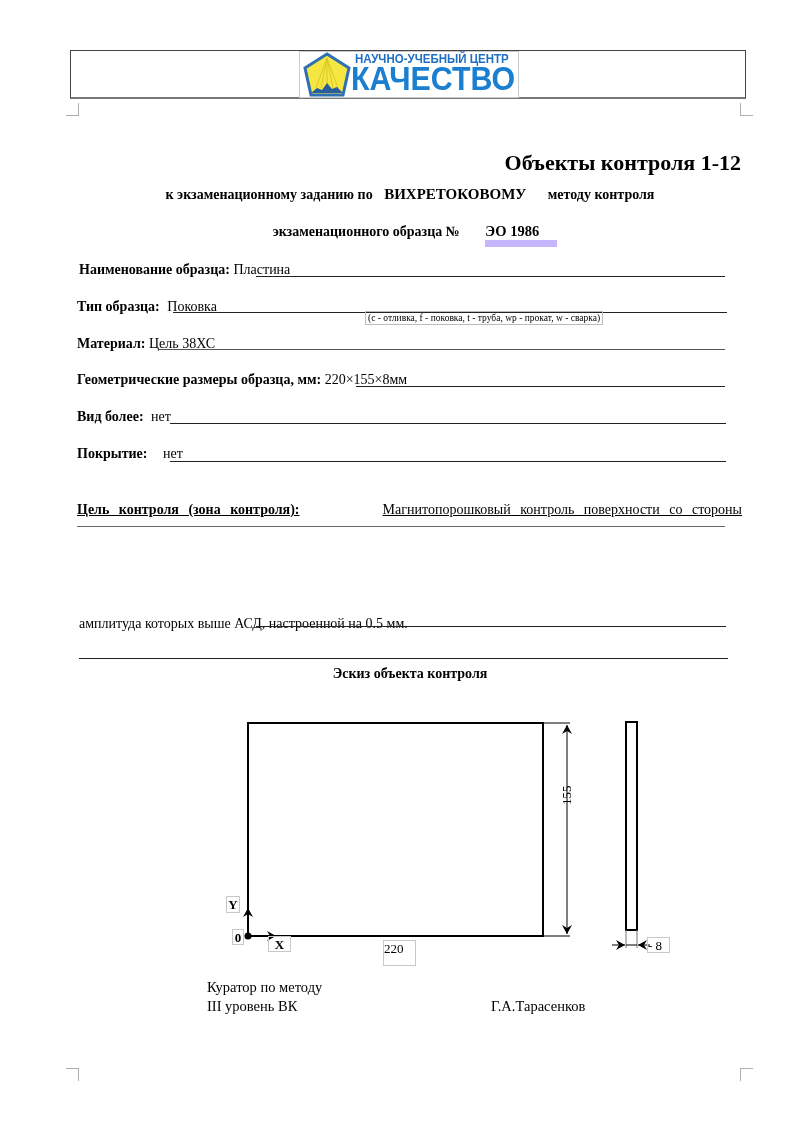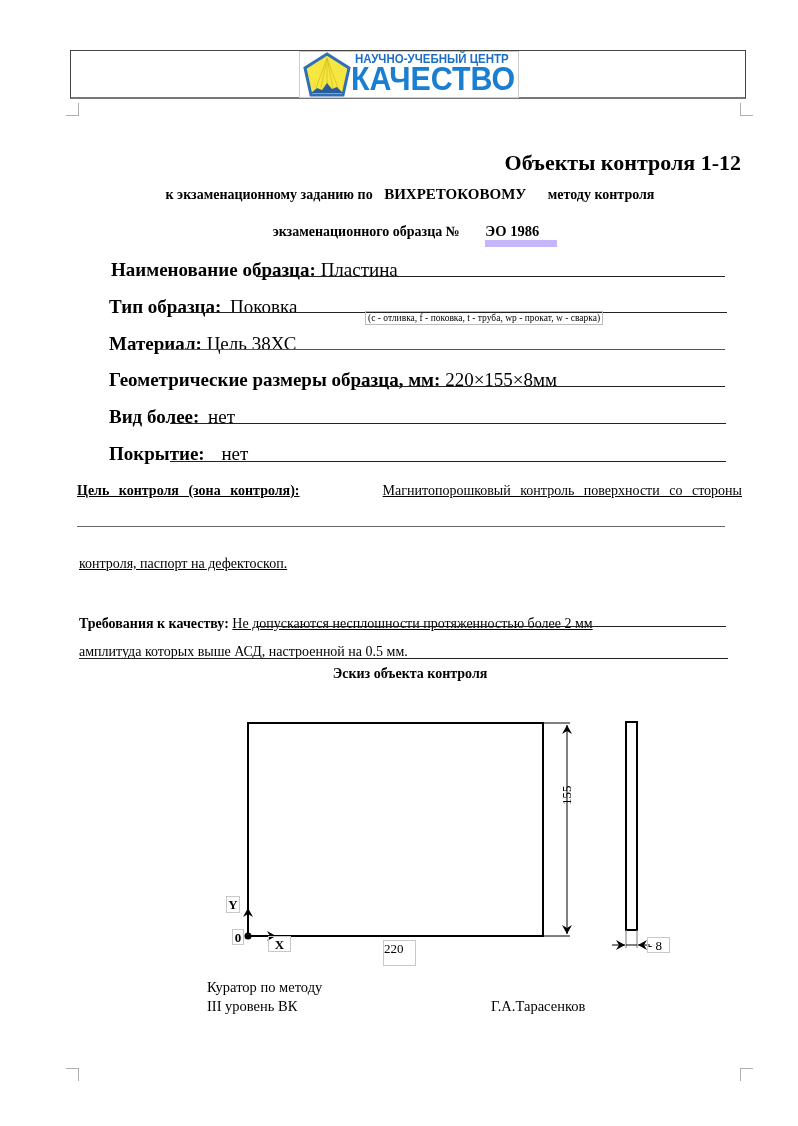--- a/index.html
+++ b/index.html
@@ -13,21 +13,21 @@
   .logo-top { left:355px; top:52px; font-family:"Liberation Sans", sans-serif;
     font-weight:bold; font-size:12.5px; color:#1e6fc4; letter-spacing:0px; transform:scaleX(0.92); transform-origin:left; }
   .logo-main { left:351px; top:60px; font-family:"Liberation Sans", sans-serif;
     font-weight:bold; font-size:33px; color:#1a7fd0; letter-spacing:0px; transform:scaleX(0.92); transform-origin:left; line-height:38px; }
   .corner { width:12px; height:12px; border-color:#b0b0b0; border-style:solid; border-width:0; }
   .title { right:57px; top:150px; font-size:22px; font-weight:bold; }
   .subtitle { left:0; width:820px; text-align:center; top:186px; font-size:14px; font-weight:bold; }
   .subtitle .method { font-size:15px; margin:0 18px 0 8px; }
   .sample { left:0; width:830px; text-align:center; top:223px; font-size:14px; font-weight:bold; }
   .sample .num { display:inline-block; border-bottom:7px solid #c4b5fd; padding:0 10px 0 0; margin-left:22px; min-width:62px; text-align:left; font-size:14.5px; }
-  .field { font-size:19px; line-height:18px;margin-left:32px; }
+  .field { font-size:14px; line-height:18px; }
   .field .lbl { font-weight:bold; }
   .uline { position:absolute; height:0; border-top:1px solid #222; }
   .hint { left:365px; top:311px; font-size:9.5px; border:1px solid #bbb; padding:0 2px; line-height:12px; }
   .para { left:77px; width:665px; font-size:14px; line-height:28px; text-align:justify; }
   .sketch-title { left:0; width:820px; text-align:center; top:666px; font-size:14px; font-weight:bold; }
   .boxlbl { border:1px solid #c8c8c8; font-size:13px; box-sizing:border-box; text-align:left; line-height:15px; }
   .sig { font-size:14.5px; line-height:19px; }
 </style>
 </head>
 <body>
@@ -95,35 +95,32 @@
   <span style="margin-left:4px">нет</span>
 </div>
 <div class="uline" style="left:170px;top:423px;width:556px;"></div>
 
 <div class="abs field" style="left:77px;top:445px;text-align:center;">
   <span class="lbl">Покрытие:</span>
   <span style="margin-left:12px">нет</span>
 </div>
 <div class="uline" style="left:170px;top:461px;width:556px;"></div>
 
-<div class="abs para" style="top:477px;">
+<div class="abs para" style="top:496px;">
   <div style="text-align:justify;text-align-last:justify;white-space:nowrap;display:flex;justify-content:space-between;">
     <span class="lbl" style="font-weight:bold;text-decoration:underline;word-spacing:6px;">Цель контроля (зона контроля):</span>
     <span style="text-decoration:underline;word-spacing:6px;">Магнитопорошковый контроль поверхности со стороны</span>
   </div>
 </div>
 <div class="uline" style="left:77px;top:526px;width:648px;border-top-color:#666;"></div>
 
 <div class="abs" style="left:79px;top:554px;font-size:14px;line-height:19px;width:660px;">
-  <div style="text-decoration:underline;">контроля, паспорт на дефектоскоп.</div>
 </div>
 
 <div class="abs" style="left:79px;top:610px;font-size:14px;line-height:28px;width:660px;">
-  <div><span style="font-weight:bold;">Требования к качеству:</span>
-  <span style="text-decoration:underline;">Не допускаются несплошности протяженностью более 2 мм</span></div>
   <div>амплитуда которых выше АСД,  настроенной на 0.5 мм.</div>
 </div>
 <div class="uline" style="left:256px;top:626px;width:470px;"></div>
 <div class="uline" style="left:79px;top:658px;width:649px;"></div>
 
 <div class="abs sketch-title">Эскиз объекта контроля</div>
 
 <svg class="abs" style="left:0;top:0" width="798" height="1126">
   <defs>
     <marker id="arr" markerWidth="10" markerHeight="10" refX="9" refY="5" orient="auto-start-reverse" markerUnits="userSpaceOnUse">

